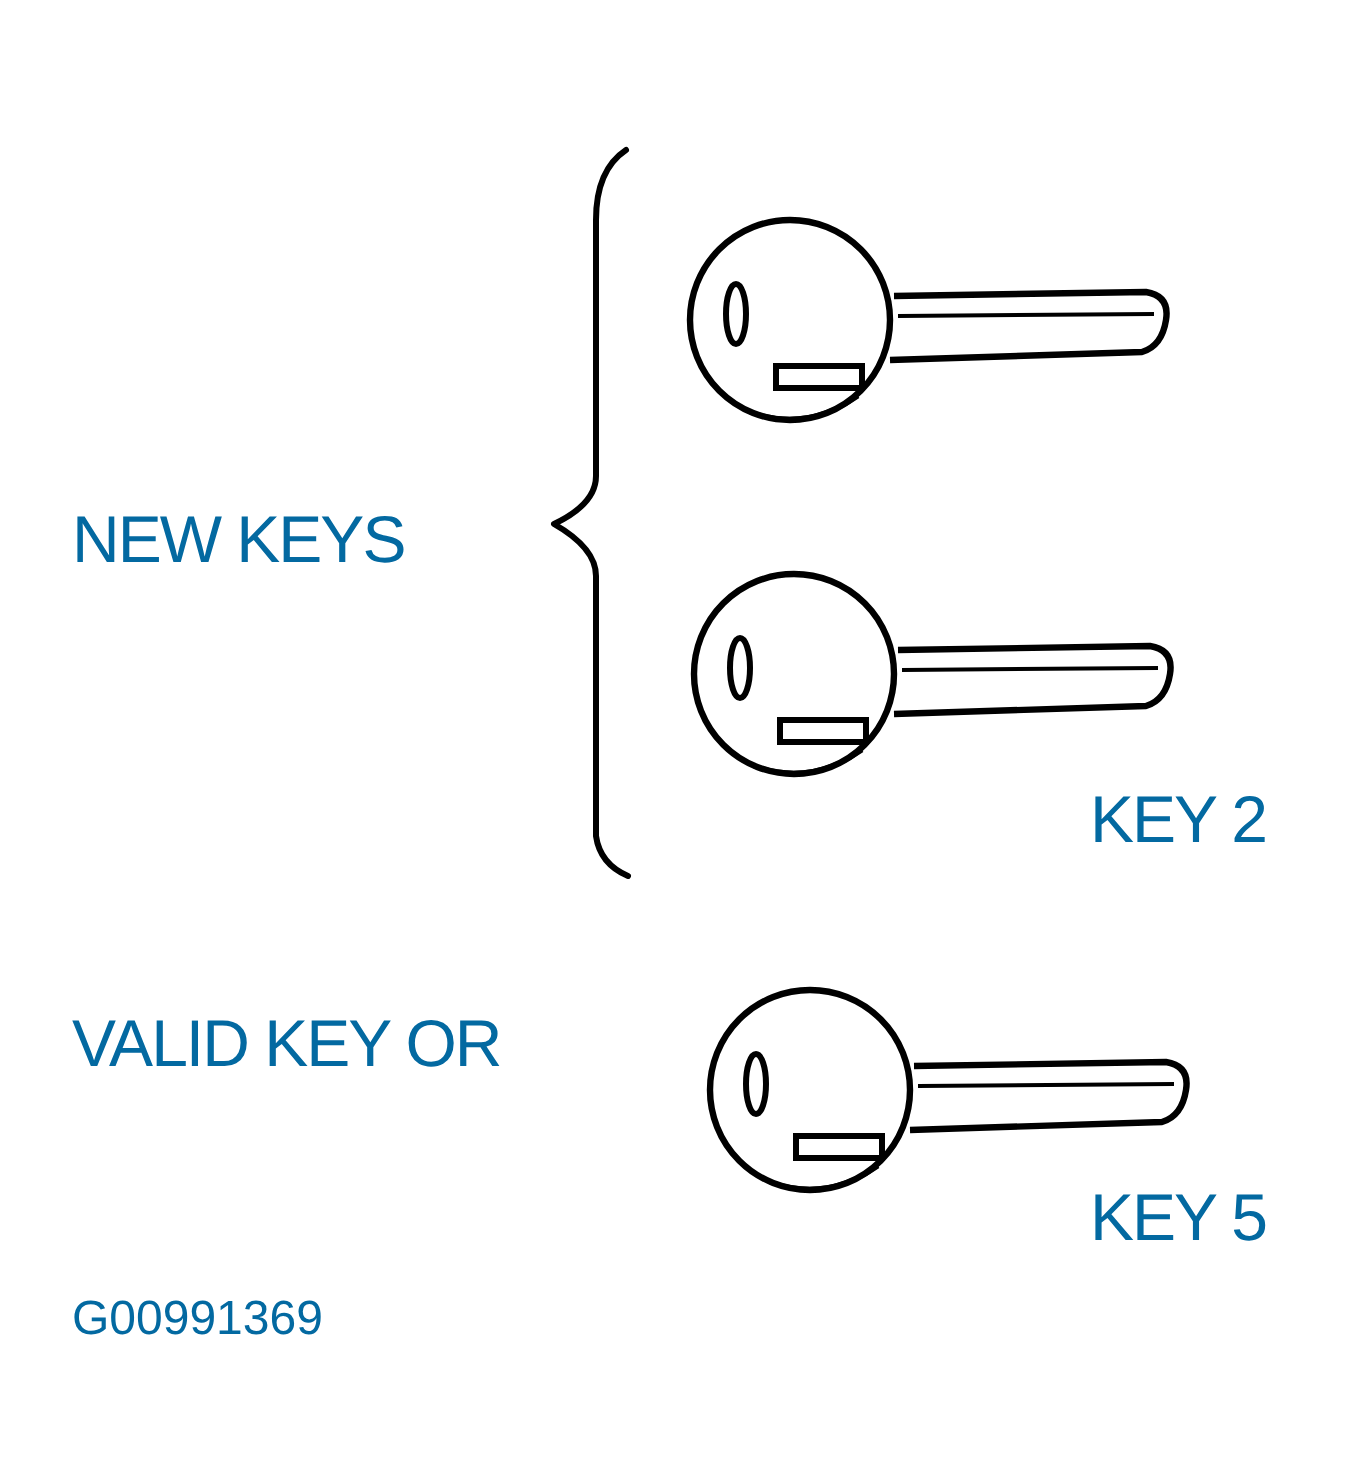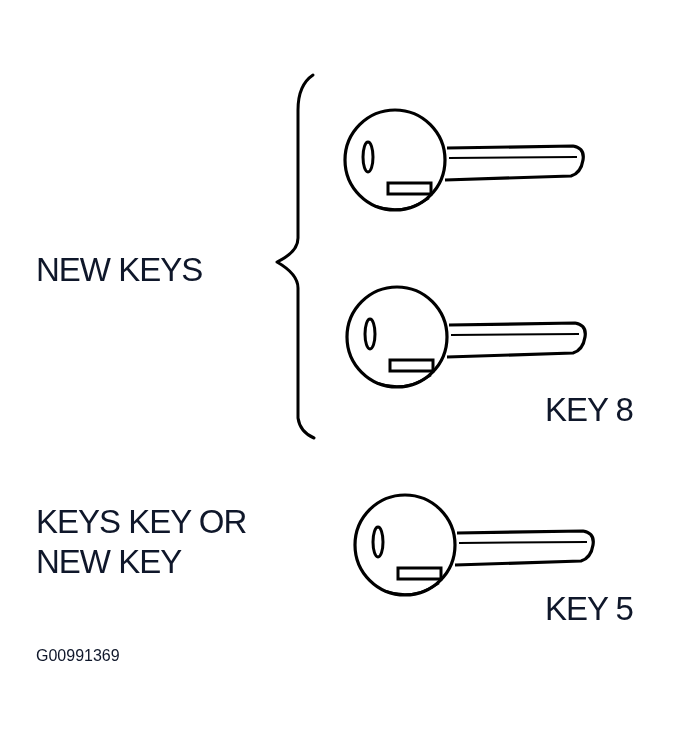--- a/index.html
+++ b/index.html
@@ -3,30 +3,30 @@
 <meta charset="utf-8">
 <style>
   html, body { margin: 0; padding: 0; background: #ffffff; }
   #stage {
     position: relative;
     width: 679px;
     height: 741px;
     background: #ffffff;
     overflow: hidden;
     font-family: "Liberation Sans", sans-serif;
-    color: #0f172a;
+    color: #0369a1;
   }
   .label {
     position: absolute;
     white-space: nowrap;
     letter-spacing: -1px;
     line-height: 1;
   }
   .lbl-big { font-size: 33px; }
-  .lbl-id { font-size: 16px; letter-spacing: 0; }
+  .lbl-id { font-size: 24px; letter-spacing: 0; }
   svg.art { position: absolute; left: 0; top: 0; }
 </style>
 </head>
 <body>
 
 <div id="stage">
 
   <svg class="art" width="679" height="741" viewBox="0 0 679 741">
     <defs>
       <g id="key-shape">
@@ -54,20 +54,19 @@
       <use href="#key-shape"></use>
     </g>
 
     <g transform="translate(405,545)">
       <use href="#key-shape"></use>
     </g>
   </svg>
 
   <div class="label lbl-big" style="left:36px; top:253px;">NEW KEYS</div>
 
-  <div class="label lbl-big" style="left:36px; top:505px;">KEYS KEY OR</div>
-  <div class="label lbl-big" style="left:36px; top:545px;">NEW KEY</div>
+  <div class="label lbl-big" style="left:36px; top:505px;">VALID KEY OR</div>
 
-  <div class="label lbl-big" style="left:545px; top:393px;">KEY 8</div>
+  <div class="label lbl-big" style="left:545px; top:393px;">KEY 2</div>
   <div class="label lbl-big" style="left:545px; top:592px;">KEY 5</div>
 
   <div class="label lbl-id" style="left:36px; top:648px;">G00991369</div>
 </div>
 
 </body></html>

